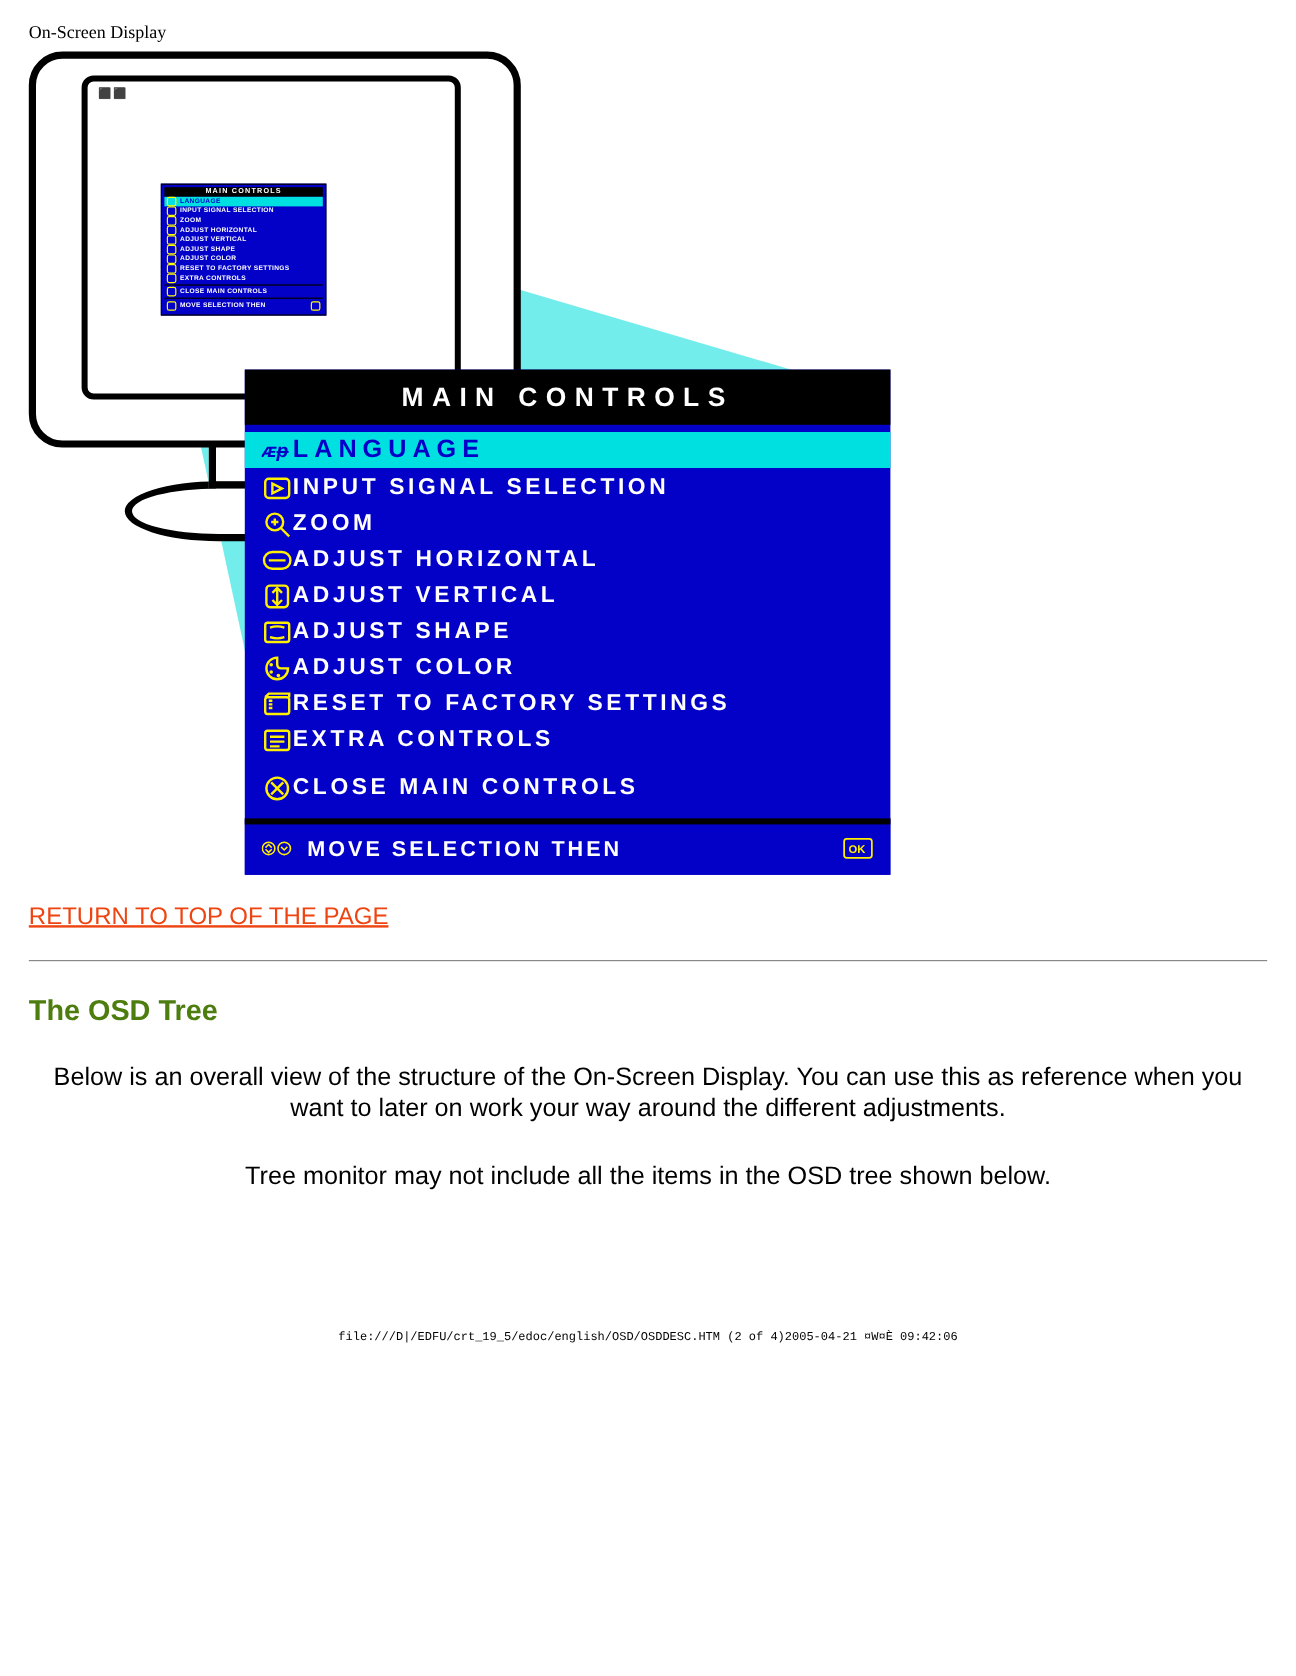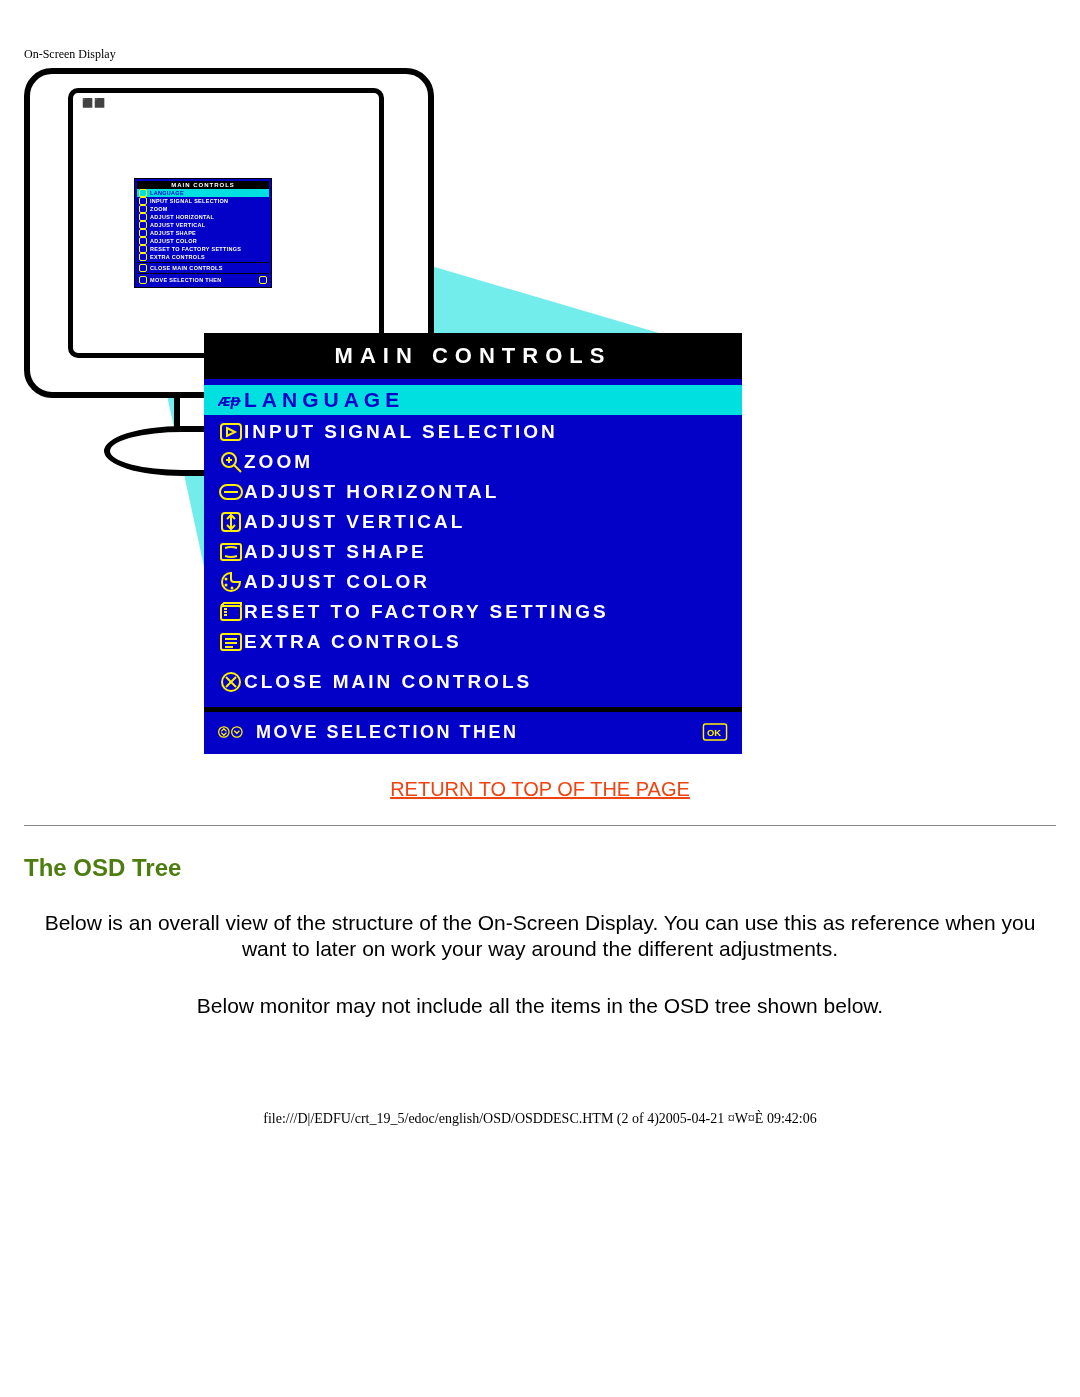--- a/index.html
+++ b/index.html
@@ -4,23 +4,22 @@
 <style>
   body {
     margin: 0;
     padding: 20px 24px;
     font-family: "Times New Roman", Times, serif;
     background: #ffffff;
     color: #000000;
     width: 1032px;
   }
   .header-label {
-    font-size: 12px;
+    font-size: 15px;
     margin-bottom: 6px;
-    margin-top: 27px;
   }
   .figure-wrap {
     position: relative;
     width: 740px;
     height: 690px;
     margin: 0 auto 10px 0;
   }
   
   .crt {
     position: absolute;
@@ -206,21 +205,20 @@
     align-items: center;
     gap: 12px;
     border-top: 5px solid #000;
   }
   .big-foot .big-label { font-size: 18px; letter-spacing: 2.5px;}
   .ok-box {
     margin-left: auto;
   }
 
   .return-link {
-    text-align: center;
     font-family: Arial, Helvetica, sans-serif;
     font-size: 20px;
     margin: 20px 0 24px 0;
   }
   .return-link a {
     color: #ee4411;
     text-decoration: underline;
   }
   hr {
     border: none;
@@ -235,24 +233,24 @@
     margin: 0 0 28px 0;
   }
   p.body {
     font-family: Arial, Helvetica, sans-serif;
     font-size: 21px;
     line-height: 1.25;
     margin: 0 0 30px 0;
     text-align: center;
   }
   .footer-path {
-    font-size: 14px;
+    font-size: 10px;
     text-align: center;
-    margin-top: 92px;
-    font-family: Liberation Serif, serif;
+    margin-top: 116px;
+    font-family: Liberation Mono, monospace;
   }
 </style>
 </head>
 <body>
 
 <div class="header-label">On-Screen Display</div>
 
 <div class="figure-wrap">
 
   <div class="proj">
@@ -451,15 +449,15 @@
 <div class="return-link">
   <a href="#">RETURN TO TOP OF THE PAGE</a>
 </div>
 
 <hr>
 
 <h2 class="section">The OSD Tree</h2>
 
 <p class="body">Below is an overall view of the structure of the On-Screen Display. You can use this as reference when you want to later on work your way around the different adjustments.</p>
 
-<p class="body">Below monitor may not include all the items in the OSD tree shown below.</p>
+<p class="body">Tree monitor may not include all the items in the OSD tree shown below.</p>
 
 <div class="footer-path">file:///D|/EDFU/crt_19_5/edoc/english/OSD/OSDDESC.HTM (2 of 4)2005-04-21 ¤W¤È 09:42:06</div>
 
 </body></html>

